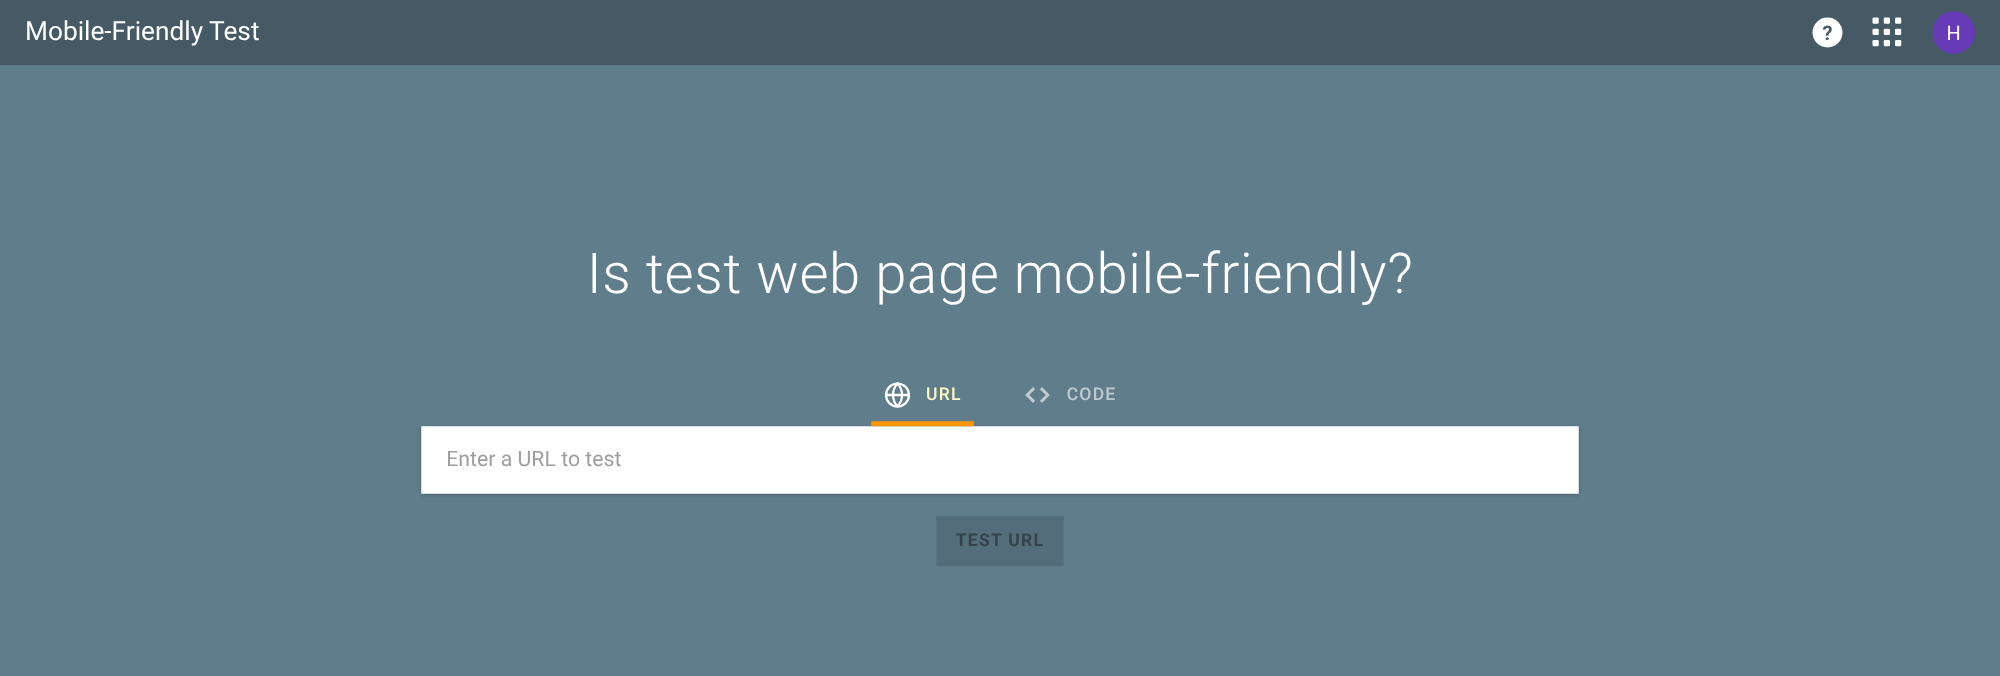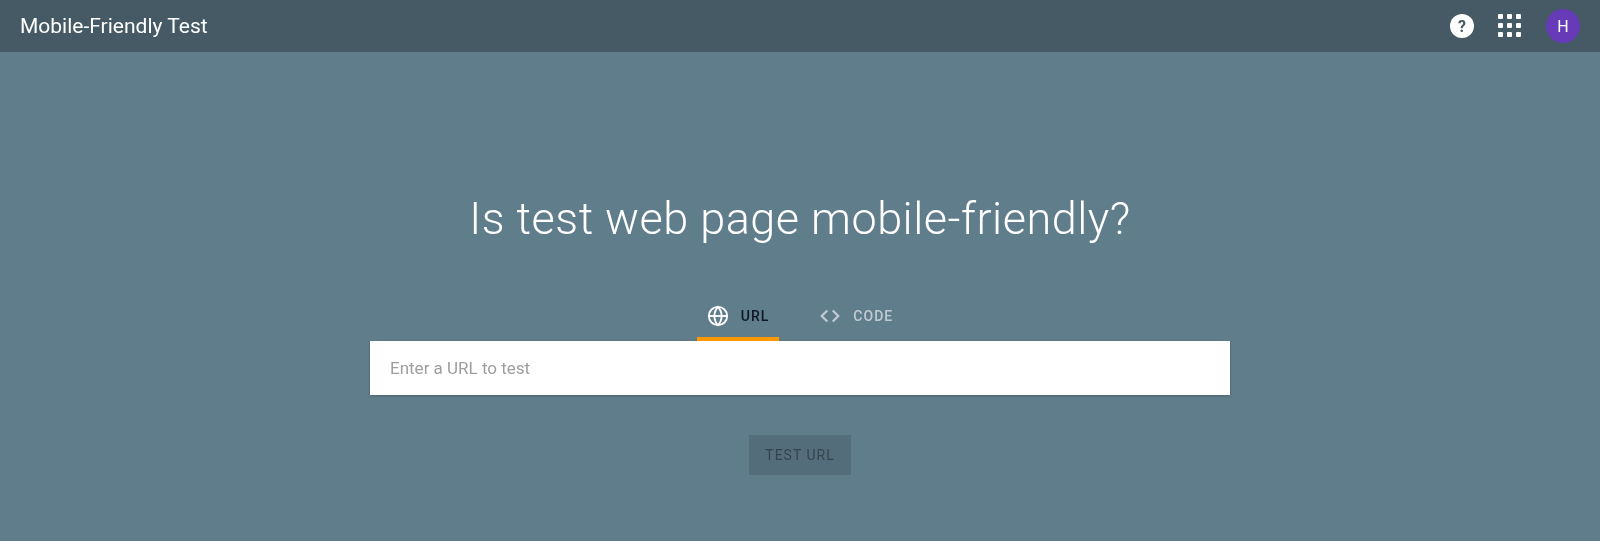--- a/index.html
+++ b/index.html
@@ -107,59 +107,59 @@
       right: -10px;
       height: 4px;
       background: #ff9800;
     }
     .tab-icon {
       display: flex;
       align-items: center;
       justify-content: center;
     }
     .tab-label {
-      color: #0f172a;
+      color: #fef9c3;
       font-size: 14px;
       font-weight: 500;
       letter-spacing: 1px;
     }
     .tab.inactive .tab-label {
       color: rgba(255,255,255,0.6);
     }
     .tab.inactive svg {
       opacity: 0.6;
     }
     .input-container {
-      width: 860px;
+      width: 926px;
       background: #ffffff;
       height: 54px;
       display: flex;
       align-items: center;
       padding: 0 20px;
       box-shadow: 0 1px 3px rgba(0,0,0,0.2);
     }
     .url-input {
       width: 100%;
       border: none;
       outline: none;
       font-size: 17px;
       color: #333;
       font-family: inherit;
     }
     .url-input::placeholder {
       color: #9e9e9e;
     }
     .test-button {
-      margin-top: 40px;
+      margin-top: 18px;
       padding: 12px 16px;
       background: rgba(0,0,0,0.12);
       color: rgba(0,0,0,0.38);
       border: none;
       font-size: 14px;
-      font-weight: 400;
+      font-weight: 700;
       letter-spacing: 1px;
       cursor: pointer;
       font-family: inherit;
     }
   </style>
 </head>
 <body>
 
 <div class="header">
   <div class="header-title">Mobile-Friendly Test</div>

